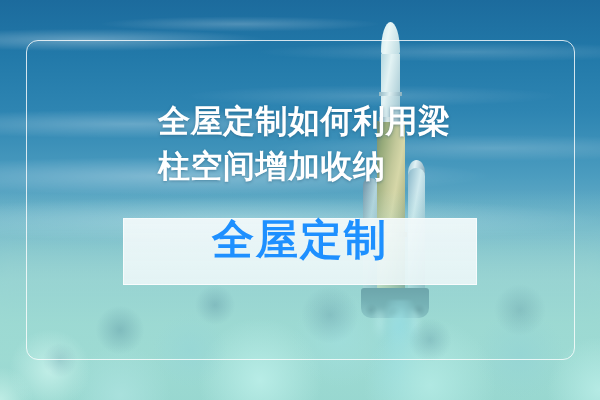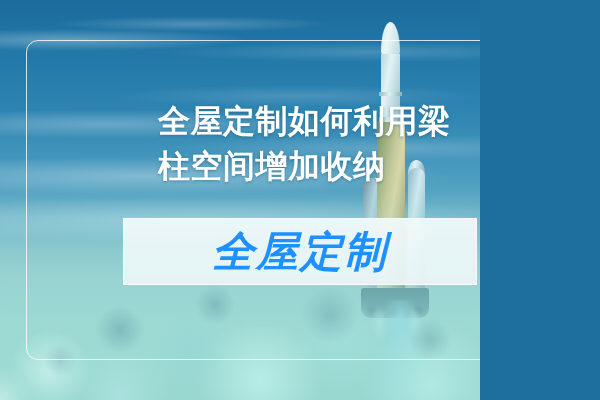--- a/index.html
+++ b/index.html
@@ -8,21 +8,21 @@
   html, body {
     width:600px; height:400px;
     overflow:hidden;
     font-family:"Liberation Sans", sans-serif;
     background:#1f6f9e;
   }
 
   
   #banner {
     position:relative;
-    width:480px; height:400px;
+    width:600px; height:400px;
     overflow:hidden;
     background:#4d7c0f;
   }
 
   
   .sky {
     position:absolute; inset:0;
     background:
       linear-gradient(180deg,
         #1c6b9d 0%,
@@ -182,21 +182,21 @@
     text-shadow:0 1px 3px rgba(18,70,100,.42);
     white-space:pre-line;
   }
 
   
   .kw-bar {
     position:absolute; left:123px; top:218px;
     width:354px; height:67px;
     background:linear-gradient(180deg, rgba(243,250,251,.93), rgba(236,247,248,.90));
     border:1px solid rgba(255,255,255,.66);
-    display:flex; align-items:center; justify-content:center;font-style:italic;
+    display:flex; align-items:flex-start; justify-content:center;
   }
   .kw-text {
     font-size:42px; font-weight:bold;
     color:#1e90ff;
     letter-spacing:2px;
     line-height:1;
   }
 </style>
 </head>
 <body>

